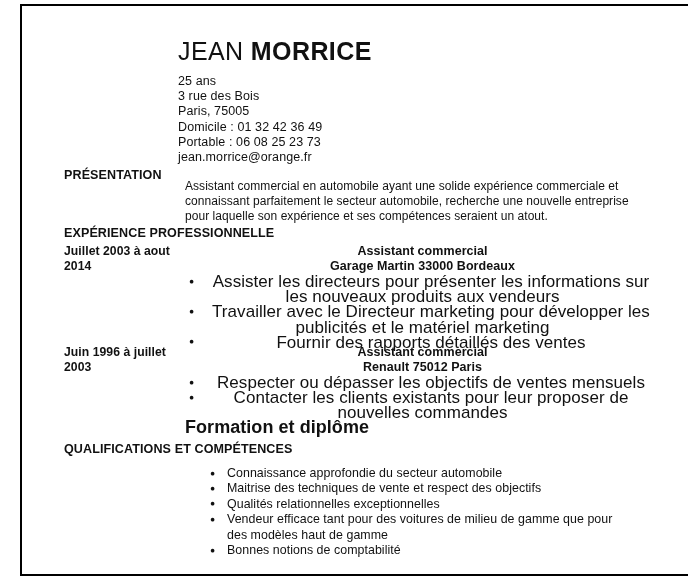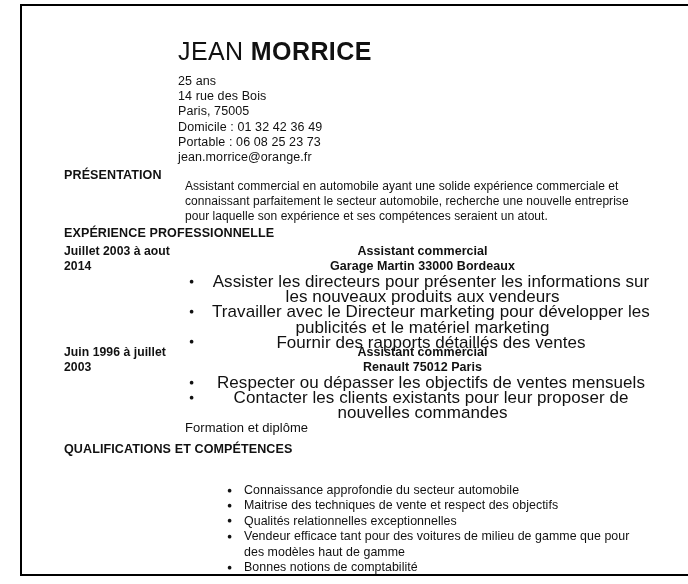--- a/index.html
+++ b/index.html
@@ -134,34 +134,34 @@
     top: -0.5px;
     font-size: 8.5px;
     text-indent: 0;
   }
 
   
   #formation-line {
     position: absolute;
     left: 163px;
     top: 414px;
-    font-size: 13px;
-    font-weight: 400;
+    font-size: 18px;
+    font-weight: 700;
     line-height: 15px;
     letter-spacing: 0.05px;
   }
 
   
   #qualifications-list {
     position: absolute;
     left: 188px;
     top: 460px;
     width: 420px;
     list-style: none;
-    margin: 17px;
+    margin: 0;
     padding: 0;
   }
   #qualifications-list li {
     position: relative;
     font-size: 12.4px;
     line-height: 15.4px;
     letter-spacing: 0.05px;
     padding-left: 17px;
   }
   #qualifications-list li::before {
@@ -176,21 +176,21 @@
 <body>
 
 <div id="cv-page">
 
   <div id="header-block">
     <div id="full-name">
       <span class="given">JEAN </span><span class="family">MORRICE</span>
     </div>
     <div id="contact-block">
       <div class="contact-line">25 ans</div>
-      <div class="contact-line">14 rue des Bois</div>
+      <div class="contact-line">3 rue des Bois</div>
       <div class="contact-line">Paris, 75005</div>
       <div class="contact-line">Domicile : 01 32 42 36 49</div>
       <div class="contact-line">Portable : 06 08 25 23 73</div>
       <div class="contact-line">jean.morrice@orange.fr</div>
     </div>
   </div>
 
   <div class="section-heading" id="heading-presentation">PRÉSENTATION</div>
   <div id="presentation-text">Assistant commercial en automobile ayant une solide expérience commerciale et connaissant parfaitement le secteur automobile, recherche une nouvelle entreprise pour laquelle son expérience et ses compétences seraient un atout.</div>
 

